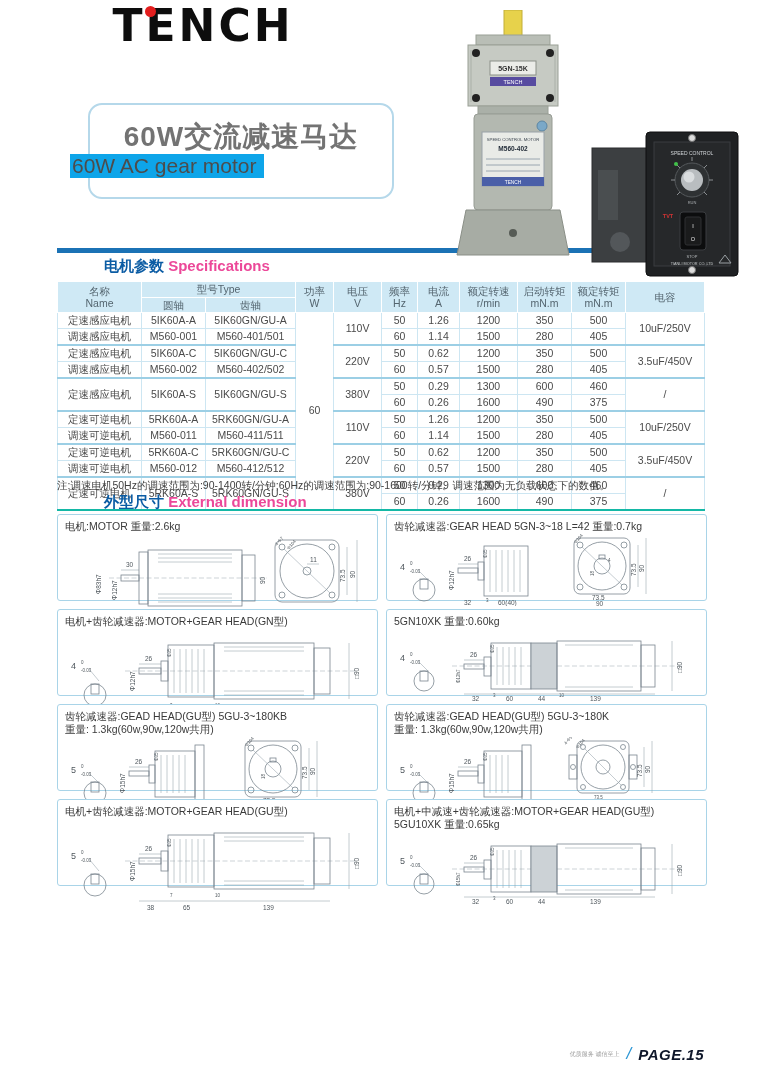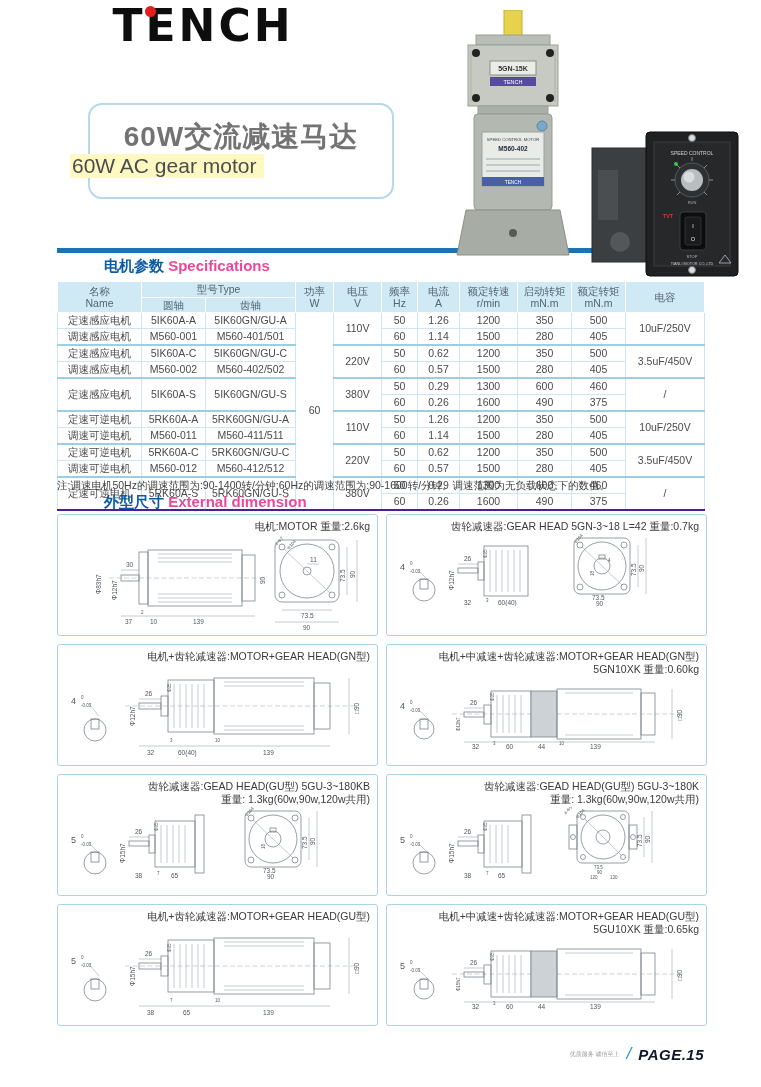--- a/index.html
+++ b/index.html
@@ -10,46 +10,46 @@
   
   .logo{left:88px;top:4px;width:230px;text-align:center;}
   .logo-text{font-family:"DejaVu Sans","Liberation Sans",sans-serif;font-weight:800;
              font-size:44px;letter-spacing:3px;color:#0d0d0d;line-height:1.0;position:relative;}
   .logo-dot{position:absolute;left:57px;top:2px;width:11px;height:11px;border-radius:50%;background:#e31e1e;}
   .logo-sub{font-size:25px;font-weight:700;color:#000;letter-spacing:7px;margin-top:-2px;padding-left:7px;}
 
   
   .title-box{left:88px;top:103px;width:302px;height:92px;border:2px solid #b5d8ea;border-radius:14px;}
   .title-zh{margin-top:13px;text-align:center;font-size:28px;font-weight:800;color:#737373;letter-spacing:1px;}
-  .title-en{position:absolute;left:-20px;top:49px;background:#fef9c3;padding:0 8px 0 2px;font-size:21px;color:#4c4c4c;}
+  .title-en{position:absolute;left:-20px;top:49px;background:#0ea5e9;padding:0 8px 0 2px;font-size:21px;color:#4c4c4c;}
 
   .blue-line{left:57px;top:248px;width:647px;height:5px;background:#1b72b5;z-index:1;}
   .photo{z-index:2;}
 
   
   .sec-head{font-size:15px;line-height:1;}
   .sec-head .zh{font-weight:800;color:#0b5ca4;padding-left:47px;}
   .sec-head .en{color:#ec4899;font-weight:600;}
 
   
   table.spec{left:57px;top:281px;width:647px;border-collapse:collapse;table-layout:fixed;
              position:absolute;font-size:10.5px;color:#4a4a4a;text-align:center;
-             border-bottom:2px solid #4c1d95;}
+             border-bottom:2px solid #14b8a6;}
   table.spec th{background:#cfe9f5;color:#54656f;font-weight:400;border:1px solid #fff;
                 padding:1px 0;line-height:1.2;}
   table.spec td{border:1px solid #cde6f2;padding:0;height:15px;line-height:1.1;background:#fff;}
   table.spec tr.grp td{border-top:2px solid #9ccfe5;}
   table.spec .two span{display:block;}
 
   .note{left:57px;top:479px;width:647px;font-size:10.5px;color:#3f3f3f;}
 
   
   .panels{left:57px;top:514px;width:647px;display:grid;grid-template-columns:1fr 1fr;gap:8px;}
-  .panel{border:1px solid #a9d4e8;border-radius:3px;height:122px;box-sizing:border-box;
-         padding:5px 7px 2px;background:#fff;text-align:right;}
+  .panel{border:1px solid #a9d4e8;border-radius:3px;height:87px;box-sizing:border-box;
+         padding:5px 7px 2px;background:#fff;}
   .panel-title{font-size:10.5px;color:#3a3a3a;line-height:1.25;}
   svg.draw{display:block;margin-top:1px;}
   svg.draw .ln{stroke:#7b868f;fill:none;stroke-width:.8;}
   svg.draw .dl{stroke:#95a2ab;fill:none;stroke-width:.55;}
   svg.draw .cl{stroke:#9aa6ae;stroke-width:.5;stroke-dasharray:5 2.5;}
   svg.draw text{font-size:6.5px;fill:#4f575d;}
   svg.draw .big{font-size:9px;}
   svg.draw .tiny{font-size:4.5px;}
   svg.draw .mid{fill:#ccd2d6;stroke:#7b868f;stroke-width:.8;}
 
@@ -464,21 +464,20 @@
       <text x="105" y="78" class="tiny">3</text>
       <text x="150" y="78" class="tiny">10</text>
       <line class="dl" x1="74" y1="82" x2="265" y2="82"></line>
       <text x="82" y="91">32</text>
       <text x="113" y="91">60(40)</text>
       <text x="198" y="91">139</text>
     </svg>
   </div>
 
   <div class="panel">
-    <div class="panel-title">电机+中减速+齿轮减速器:MOTOR+GEAR HEAD(GN型)</div>
     <div class="panel-title">5GN10XK 重量:0.60kg</div>
     <svg class="draw" width="305" height="72" viewBox="0 0 305 72">
       <text x="6" y="32" class="big">4</text>
       <text x="16" y="27" class="tiny">0</text>
       <text x="16" y="35" class="tiny">-0.03</text>
       <line class="dl" x1="24" y1="32" x2="34" y2="42"></line>
       <circle class="ln" cx="30" cy="52" r="10"></circle>
         <rect class="ln" x="26" y="42" width="8" height="10"></rect>
       <line class="cl" x1="58" y1="37" x2="288" y2="37"></line>
       <text transform="rotate(-90 66 54)" x="66" y="54" class="tiny">Φ12h7</text>

